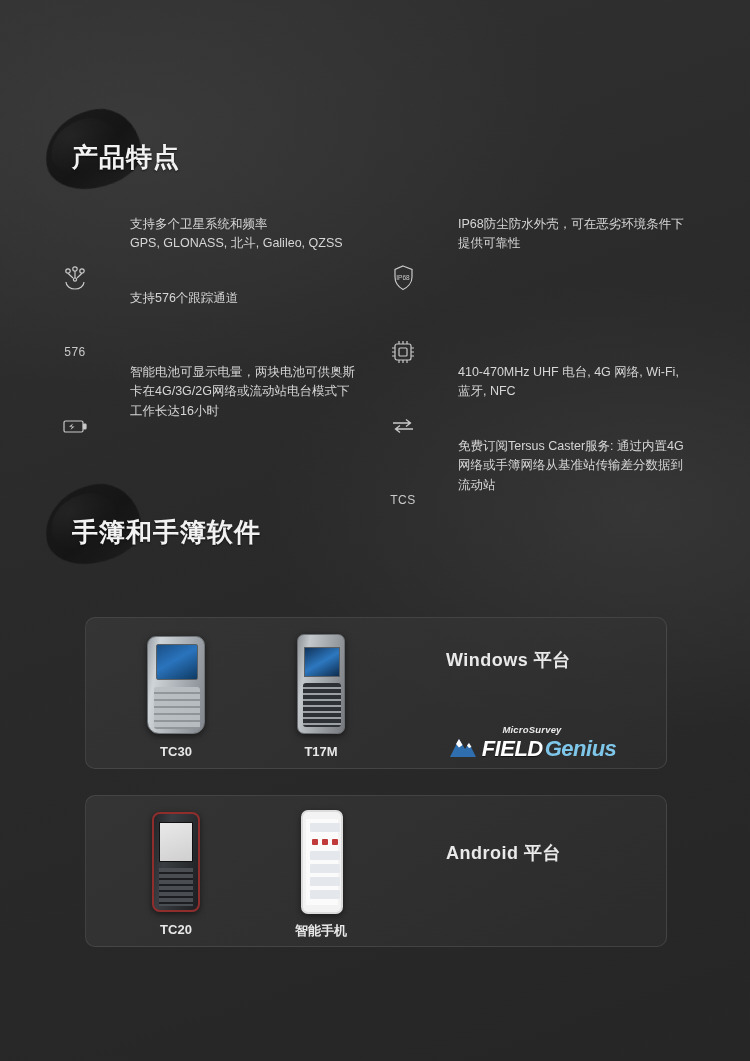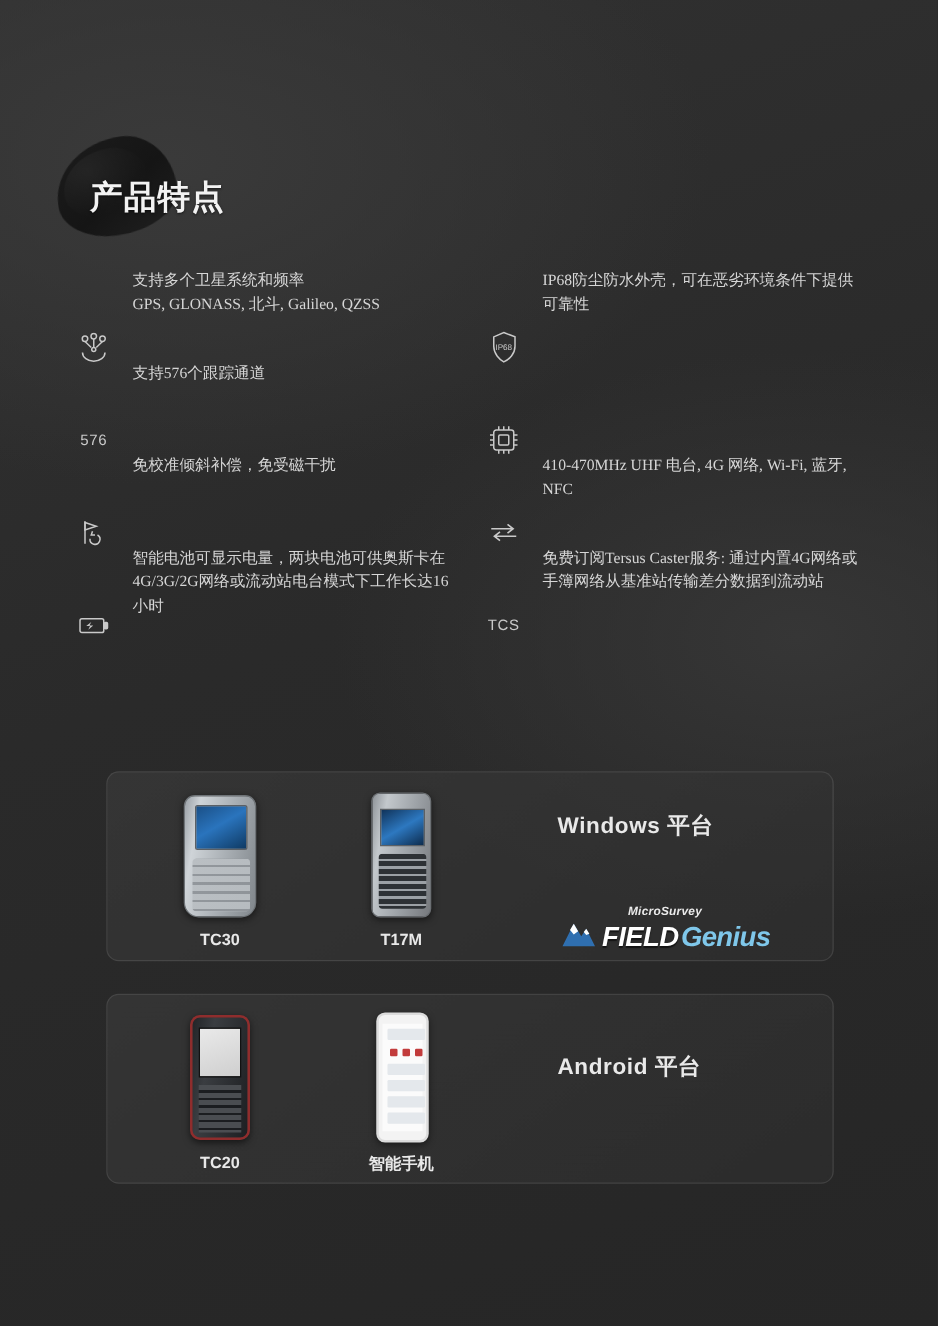--- a/index.html
+++ b/index.html
@@ -85,21 +85,22 @@
   .feat-icon svg { display: block; }
   .feat-icon .numtext {
     font-size: 12px;
     color: #c9c9c9;
     letter-spacing: .5px;
   }
   .feat-text {
     font-size: 12.5px;
     line-height: 1.55;
     color: #d6d6d6;
-    font-family: Liberation Serif, serif;
+    font-family: Liberation Sans, sans-serif;
+    margin-left: 24px;
   }
 
   
   .card {
     position: absolute;
     left: 85px;
     width: 582px;
     background: linear-gradient(145deg, rgba(62,62,62,.55) 0%, rgba(48,48,48,.55) 100%);
     border: 1px solid rgba(120,120,120,.28);
     border-radius: 10px;
@@ -306,31 +307,20 @@
 GPS, GLONASS, 北斗, Galileo, QZSS</div>
       </div>
 
       <div class="feat-row">
         <div class="feat-icon">
           <span class="numtext">576</span>
         </div>
         <div class="feat-text">支持576个跟踪通道</div>
       </div>
 
-      <div class="feat-row">
-        <div class="feat-icon">
-          <svg width="22" height="24" viewBox="0 0 22 24" fill="none" stroke="#c9c9c9" stroke-width="1.2">
-            <path d="M4 3 L4 21"></path>
-            <path d="M4 4 L13 7 L4 10 Z"></path>
-            <path d="M14 14 a4 4 0 1 1 -6 3"></path>
-            <path d="M10 11 l-1 3 l3 0"></path>
-          </svg>
-        </div>
-        <div class="feat-text">免校准倾斜补偿，免受磁干扰</div>
-      </div>
 
       <div class="feat-row">
         <div class="feat-icon">
           <svg width="26" height="18" viewBox="0 0 26 18" fill="none" stroke="#c9c9c9" stroke-width="1.2">
             <rect x="2" y="4" width="19" height="11" rx="1.5"></rect>
             <rect x="21.5" y="7" width="2.5" height="5" rx="0.8" fill="#c9c9c9"></rect>
             <path d="M11 6.5 L7 9.8 L10 9.8 L8.6 12.8 L12.6 9.4 L9.6 9.4 Z" fill="#c9c9c9" stroke="none"></path>
           </svg>
         </div>
         <div class="feat-text">智能电池可显示电量，两块电池可供奥斯卡在4G/3G/2G网络或流动站电台模式下工作长达16小时</div>
@@ -373,20 +363,26 @@
       <div class="feat-row">
         <div class="feat-icon">
           <span class="numtext">TCS</span>
         </div>
         <div class="feat-text">免费订阅Tersus Caster服务: 通过内置4G网络或手簿网络从基准站传输差分数据到流动站</div>
       </div>
 
     </div>
   </div>
 
+  <div class="section" style="top:485px;">
+    <div class="heading-wrap">
+      <div class="blob"></div>
+      <div class="heading-text">手簿和手簿软件</div>
+    </div>
+  </div>
 
   <div class="card first">
 
     <div class="device" style="left:30px; top:12px;">
       <div class="dev-art">
         <div class="tc30">
           <div class="scr"></div>
           <div class="kp"></div>
         </div>
       </div>

